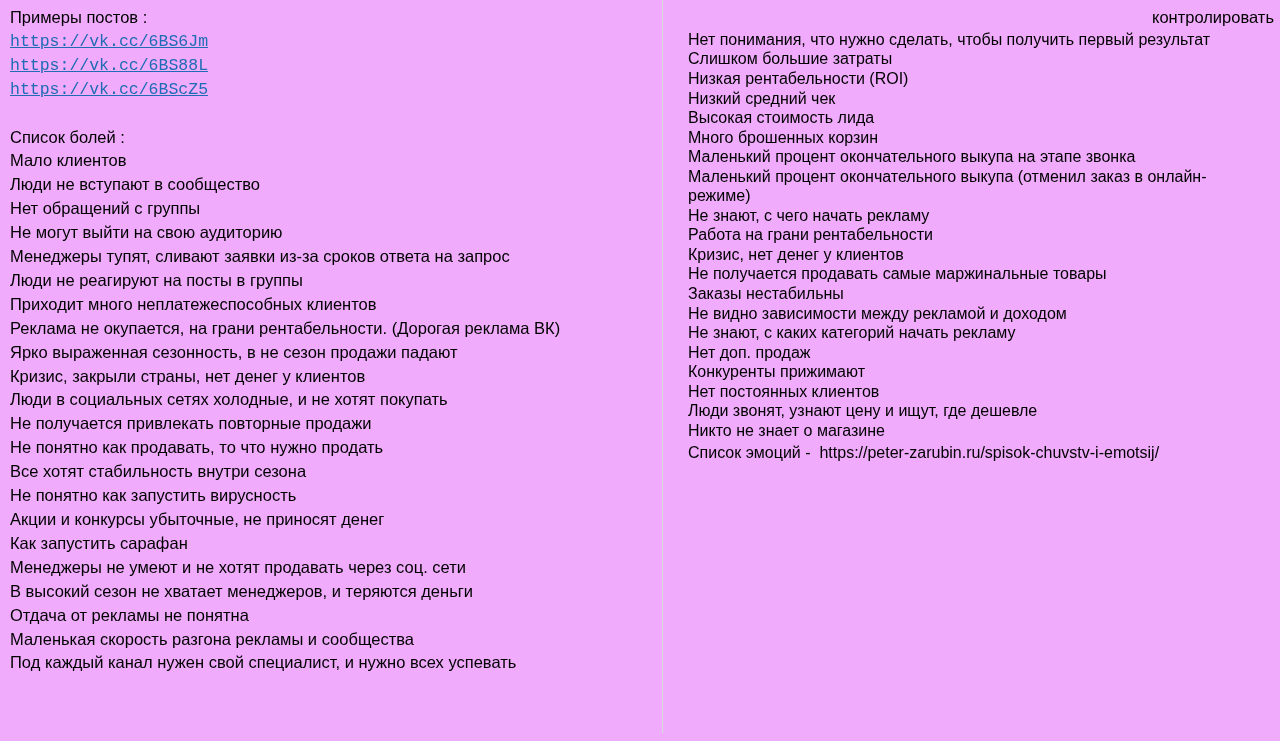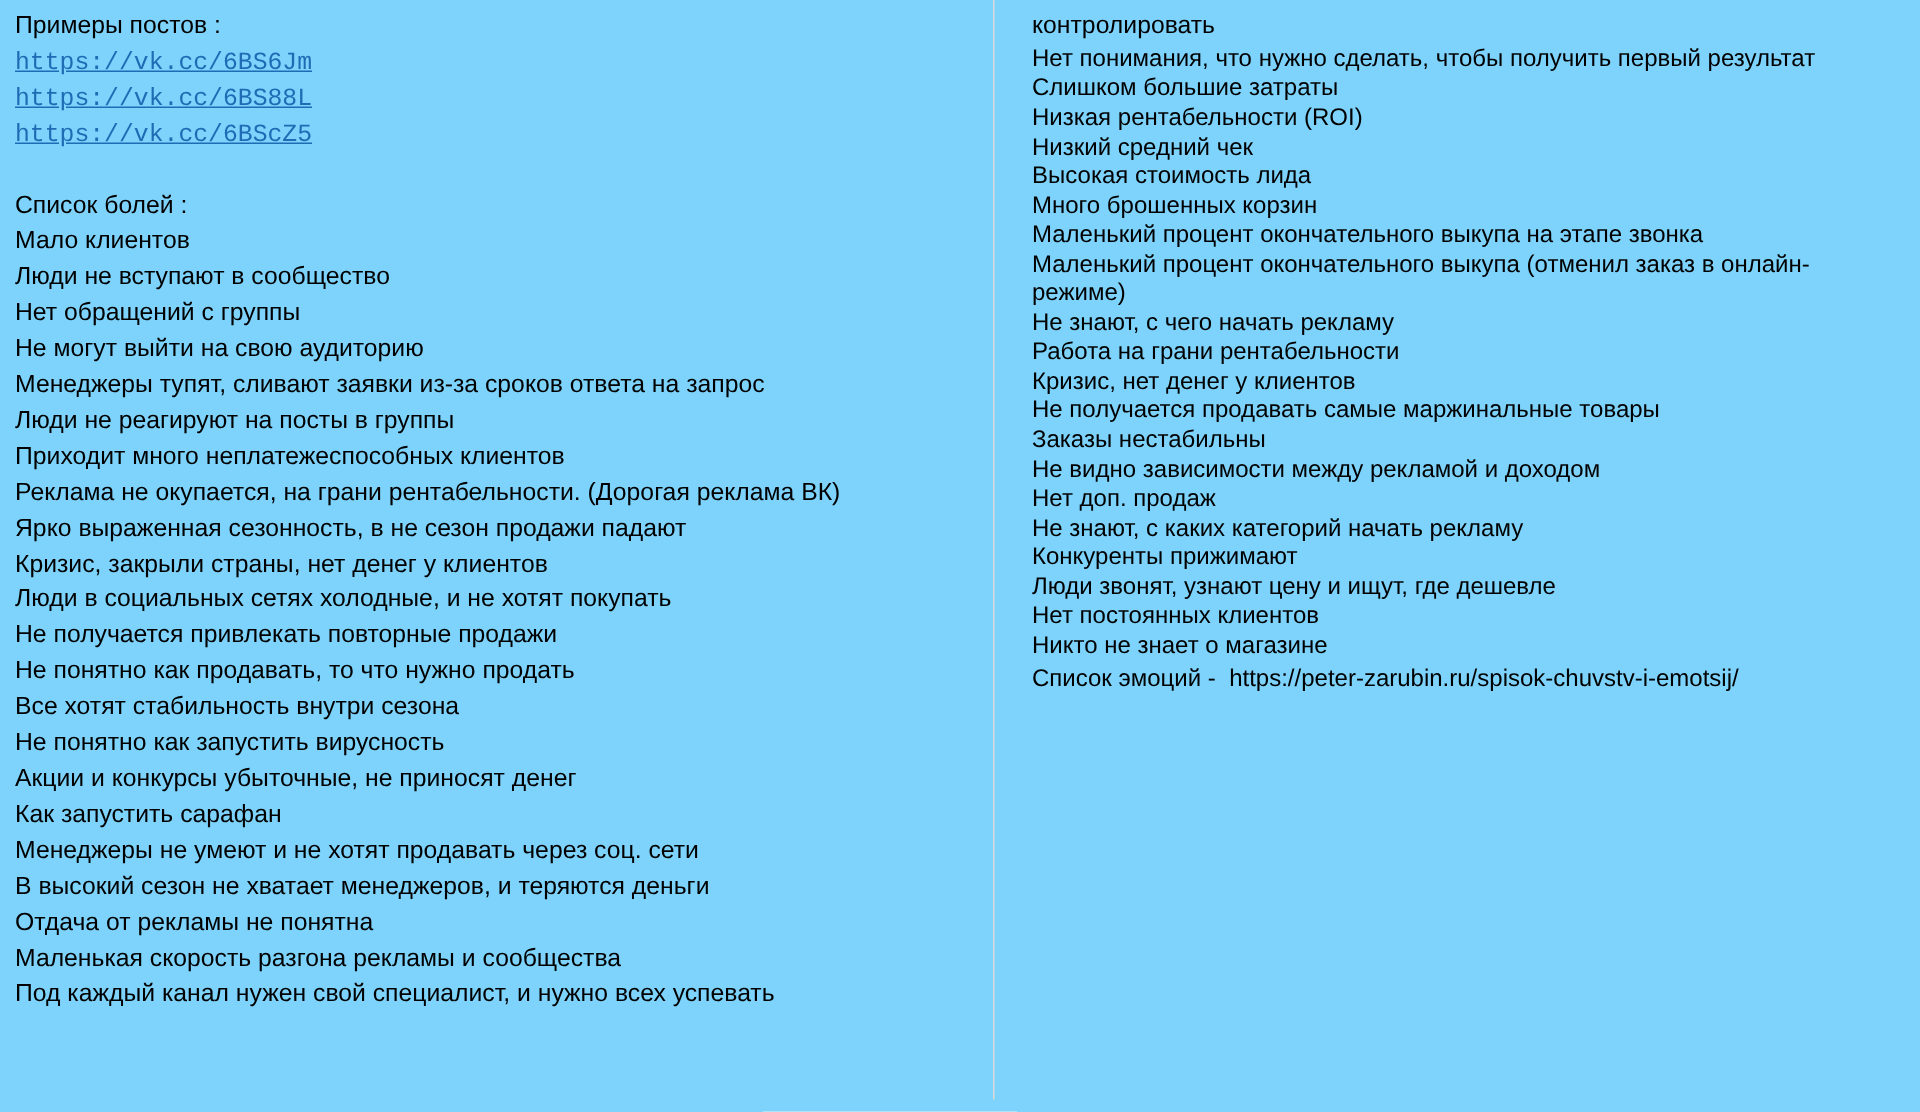--- a/index.html
+++ b/index.html
@@ -11,21 +11,21 @@
     width: 1280px;
     height: 741px;
     position: relative;
     overflow: hidden;
     font-family: "Liberation Sans", sans-serif;
     color: #000000;
   }
   .page {
     position: absolute;
     inset: 0;
-    background: #7dd3fc;
+    background: #f0abfc;
   }
   .col-divider {
     position: absolute;
     left: 662px;
     top: 0;
     width: 1px;
     height: 733px;
     background: #d9d9d9;
   }
   .left-col {
@@ -58,20 +58,21 @@
     position: absolute;
     left: 688px;
     top: 6px;
     width: 586px;
   }
   .overflow-line {
     font-size: 16.5px;
     line-height: 23.9px;
     min-height: 23.9px;
     white-space: pre-wrap;
+    text-align: right;
   }
   .right-list .line {
     font-size: 16px;
     line-height: 19.55px;
     min-height: 19.55px;
     white-space: pre-wrap;
   }
   .emotions-line {
     font-size: 16px;
     line-height: 19.55px;
@@ -141,24 +142,24 @@
         <div class="line">Много брошенных корзин</div>
         <div class="line">Маленький процент окончательного выкупа на этапе звонка</div>
         <div class="line">Маленький процент окончательного выкупа (отменил заказ в онлайн-</div>
         <div class="line">режиме)</div>
         <div class="line">Не знают, с чего начать рекламу</div>
         <div class="line">Работа на грани рентабельности</div>
         <div class="line">Кризис, нет денег у клиентов</div>
         <div class="line">Не получается продавать самые маржинальные товары</div>
         <div class="line">Заказы нестабильны</div>
         <div class="line">Не видно зависимости между рекламой и доходом</div>
+        <div class="line">Не знают, с каких категорий начать рекламу</div>
         <div class="line">Нет доп. продаж</div>
-        <div class="line">Не знают, с каких категорий начать рекламу</div>
         <div class="line">Конкуренты прижимают</div>
+        <div class="line">Нет постоянных клиентов</div>
         <div class="line">Люди звонят, узнают цену и ищут, где дешевле</div>
-        <div class="line">Нет постоянных клиентов</div>
         <div class="line">Никто не знает о магазине</div>
       </div>
 
     <div class="emotions-line">Список эмоций -  https://peter-zarubin.ru/spisok-chuvstv-i-emotsij/</div>
   </div>
 
 </div>
 
 </body></html>

